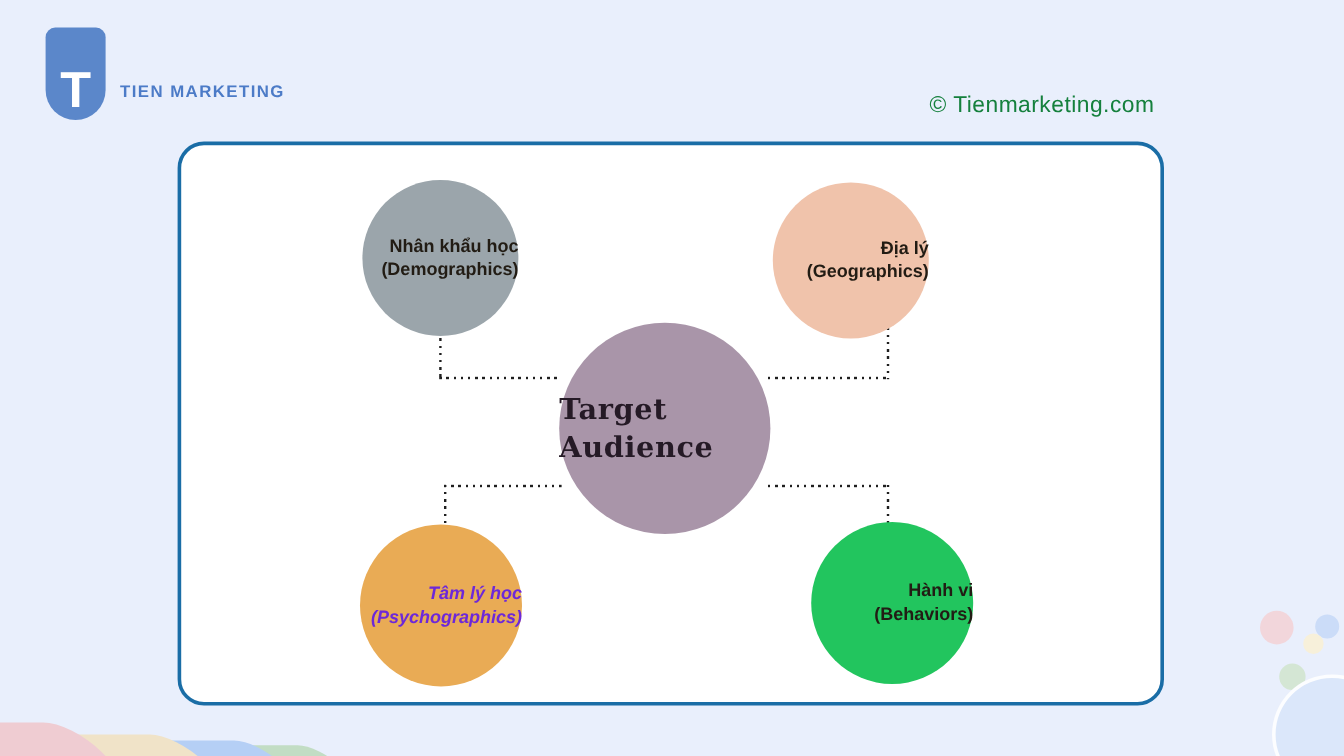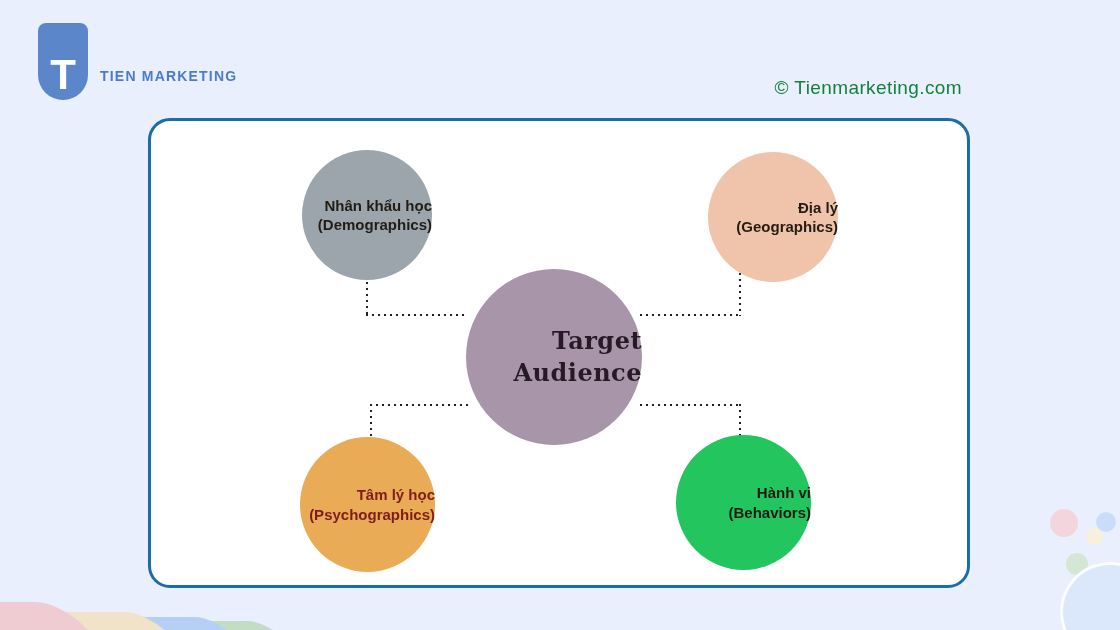--- a/index.html
+++ b/index.html
@@ -66,33 +66,33 @@
     flex-direction: column;
     align-items: flex-end;
     justify-content: center;
     text-align: center;
     font-weight: bold;
     font-size: 15px;
     line-height: 1.3;
     color: #221c14;
   }
   .node-demographics  { left: 302px; top: 150px; width: 130px; height: 130px; background: #9ba5ab; }
-  .node-geographics   { left: 708px; top: 152px; width: 130px; height: 130px; background: #f0c3ab; }
-  .node-psychographics{ left: 300px; top: 437px; width: 135px; height: 135px; background: #e9ab55; color: #7f1d1d; }
+  .node-geographics   { left: 644px; top: 152px; width: 130px; height: 130px; background: #f0c3ab; }
+  .node-psychographics{ left: 300px; top: 437px; width: 135px; height: 135px; background: #e9ab55; color: #6d28d9; font-style: italic; }
   .node-behaviors     { left: 676px; top: 435px; width: 135px; height: 135px; background: #22c55e; }
 
   .node-center {
     position: absolute;
     left: 466px; top: 269px;
     width: 176px; height: 176px;
     border-radius: 50%;
     background: #a995a9;
     display: flex;
     flex-direction: column;
-    align-items: flex-end;
+    align-items: flex-start;
     justify-content: center;
     text-align: center;
     font-family: "DejaVu Serif", serif;
     font-weight: bold;
     font-size: 24px;
     line-height: 1.35;
     color: #251a26;
     letter-spacing: 0.5px;
   }
 

